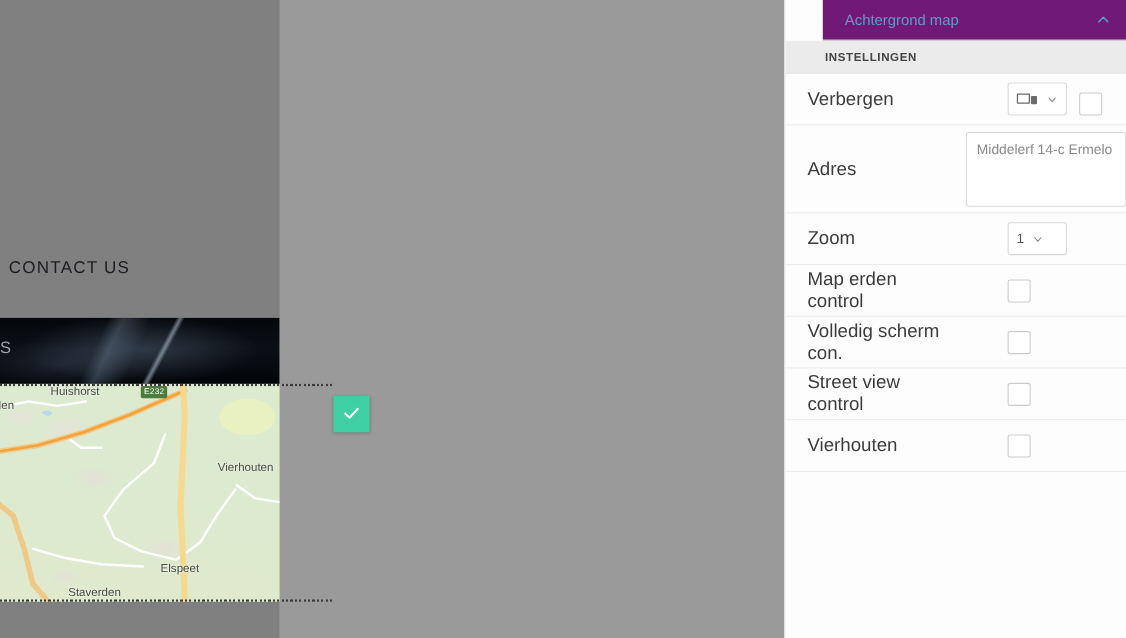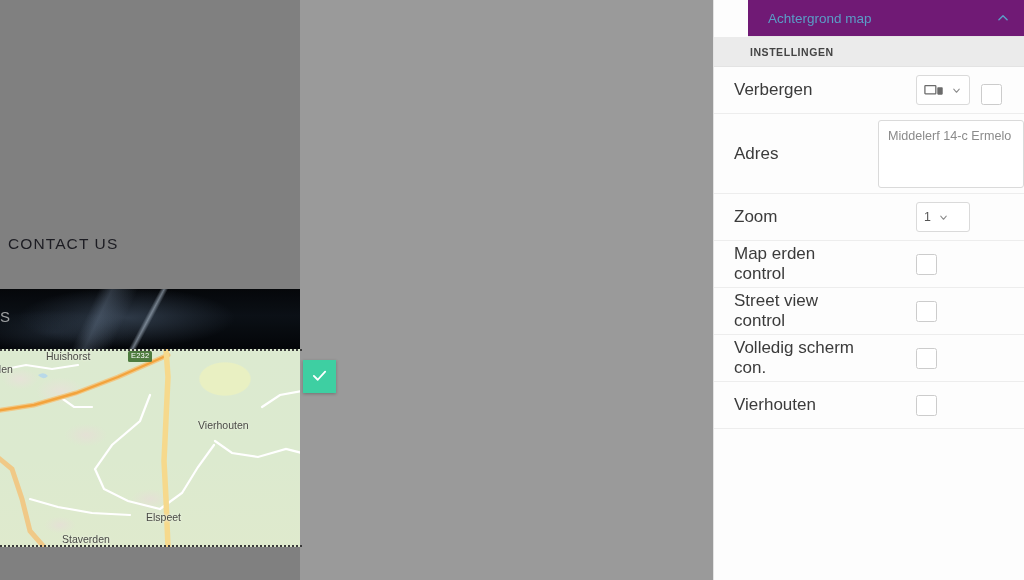--- a/index.html
+++ b/index.html
@@ -13,21 +13,21 @@
   #root { position: relative; width: 1024px; height: 580px; }
 
   
   .preview-backdrop {
     position: absolute; left: 0; top: 0;
     width: 700px; height: 580px;
     background: #9a9a9a;
   }
   .preview-canvas {
     position: absolute; left: 0; top: 0;
-    width: 300px; height: 580px;
+    width: 254px; height: 580px;
     overflow: hidden;
     background: #808080;
   }
 
   
   .hero-block {
     position: absolute; left: 0; top: 0;
     width: 302px; height: 289px;
     background: #808080;
   }
@@ -343,28 +343,28 @@
 
 
     <div class="frow">
       <div class="flabel">Map erden control</div>
       <div class="fctl">
         <span class="chk"></span>
       </div>
     </div>
 
     <div class="frow">
+      <div class="flabel">Volledig scherm con.</div>
+      <div class="fctl">
+        <span class="chk"></span>
+      </div>
+    </div>
+
+    <div class="frow">
       <div class="flabel">Street view control</div>
-      <div class="fctl">
-        <span class="chk"></span>
-      </div>
-    </div>
-
-    <div class="frow">
-      <div class="flabel">Volledig scherm con.</div>
       <div class="fctl">
         <span class="chk"></span>
       </div>
     </div>
 
     <div class="frow">
       <div class="flabel">Vierhouten</div>
       <div class="fctl">
         <span class="chk"></span>
       </div>

